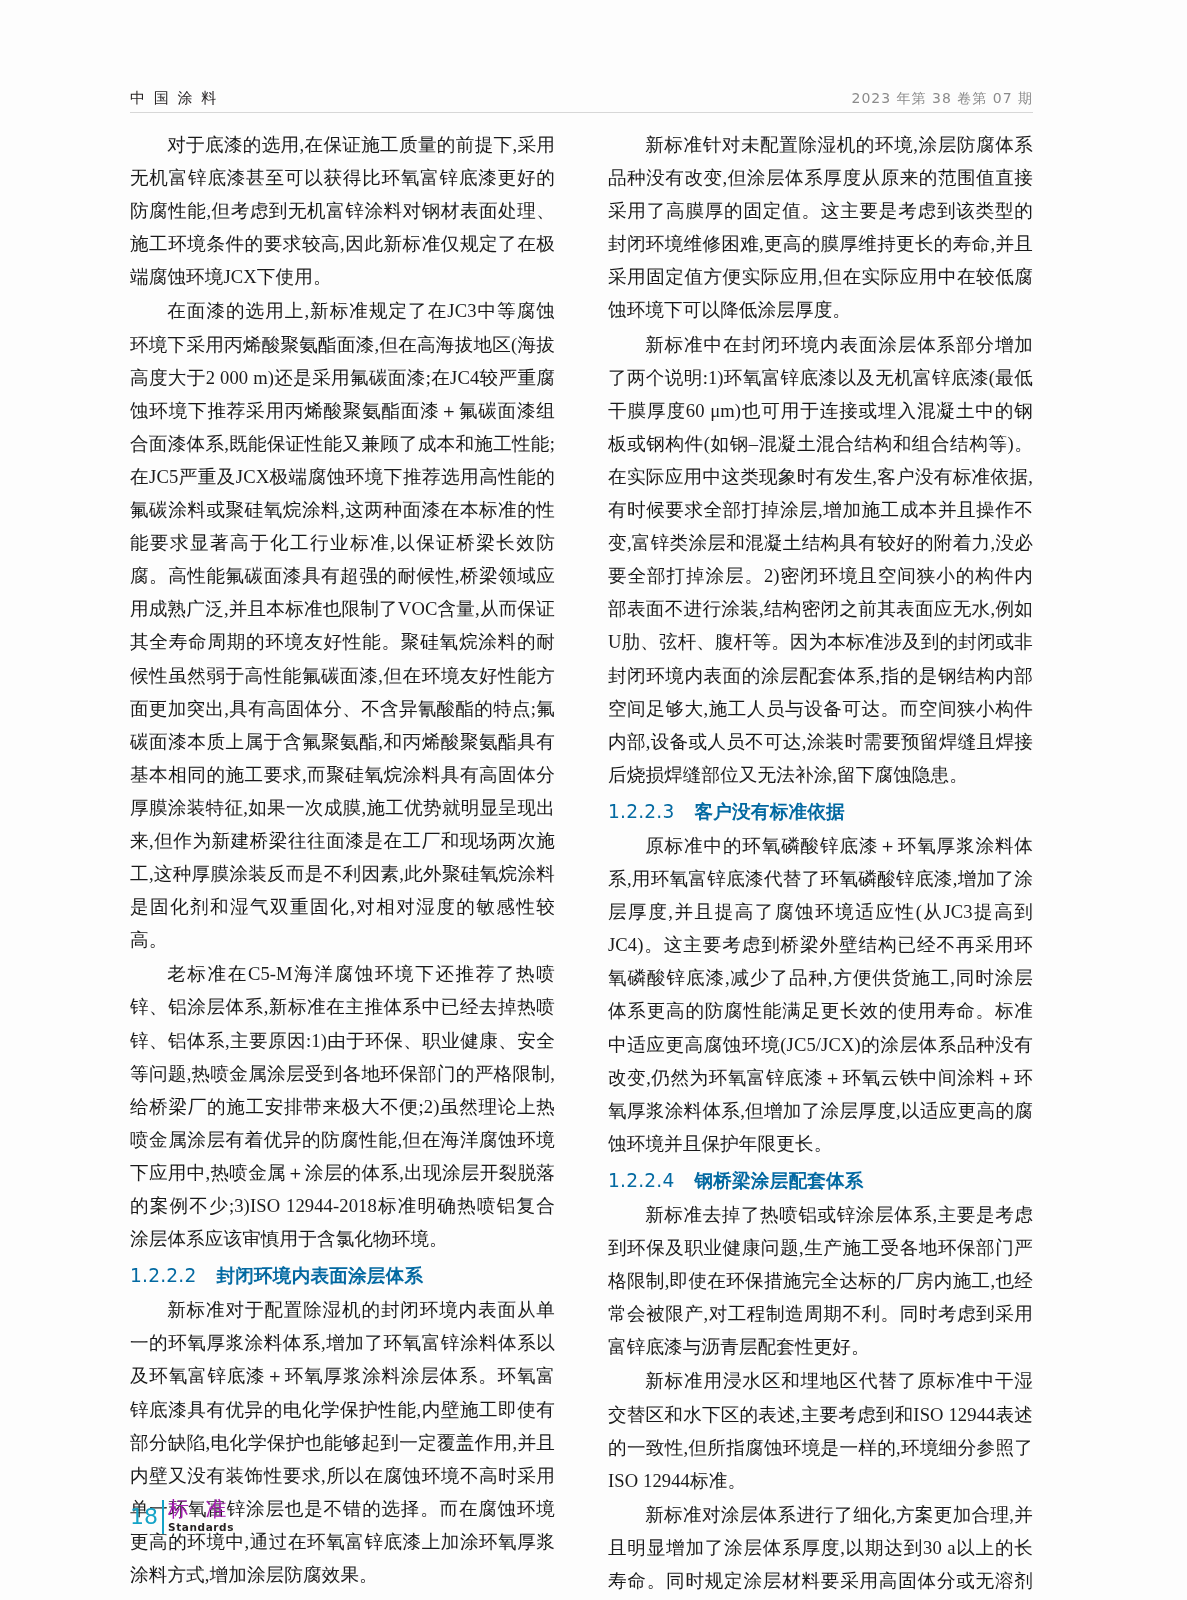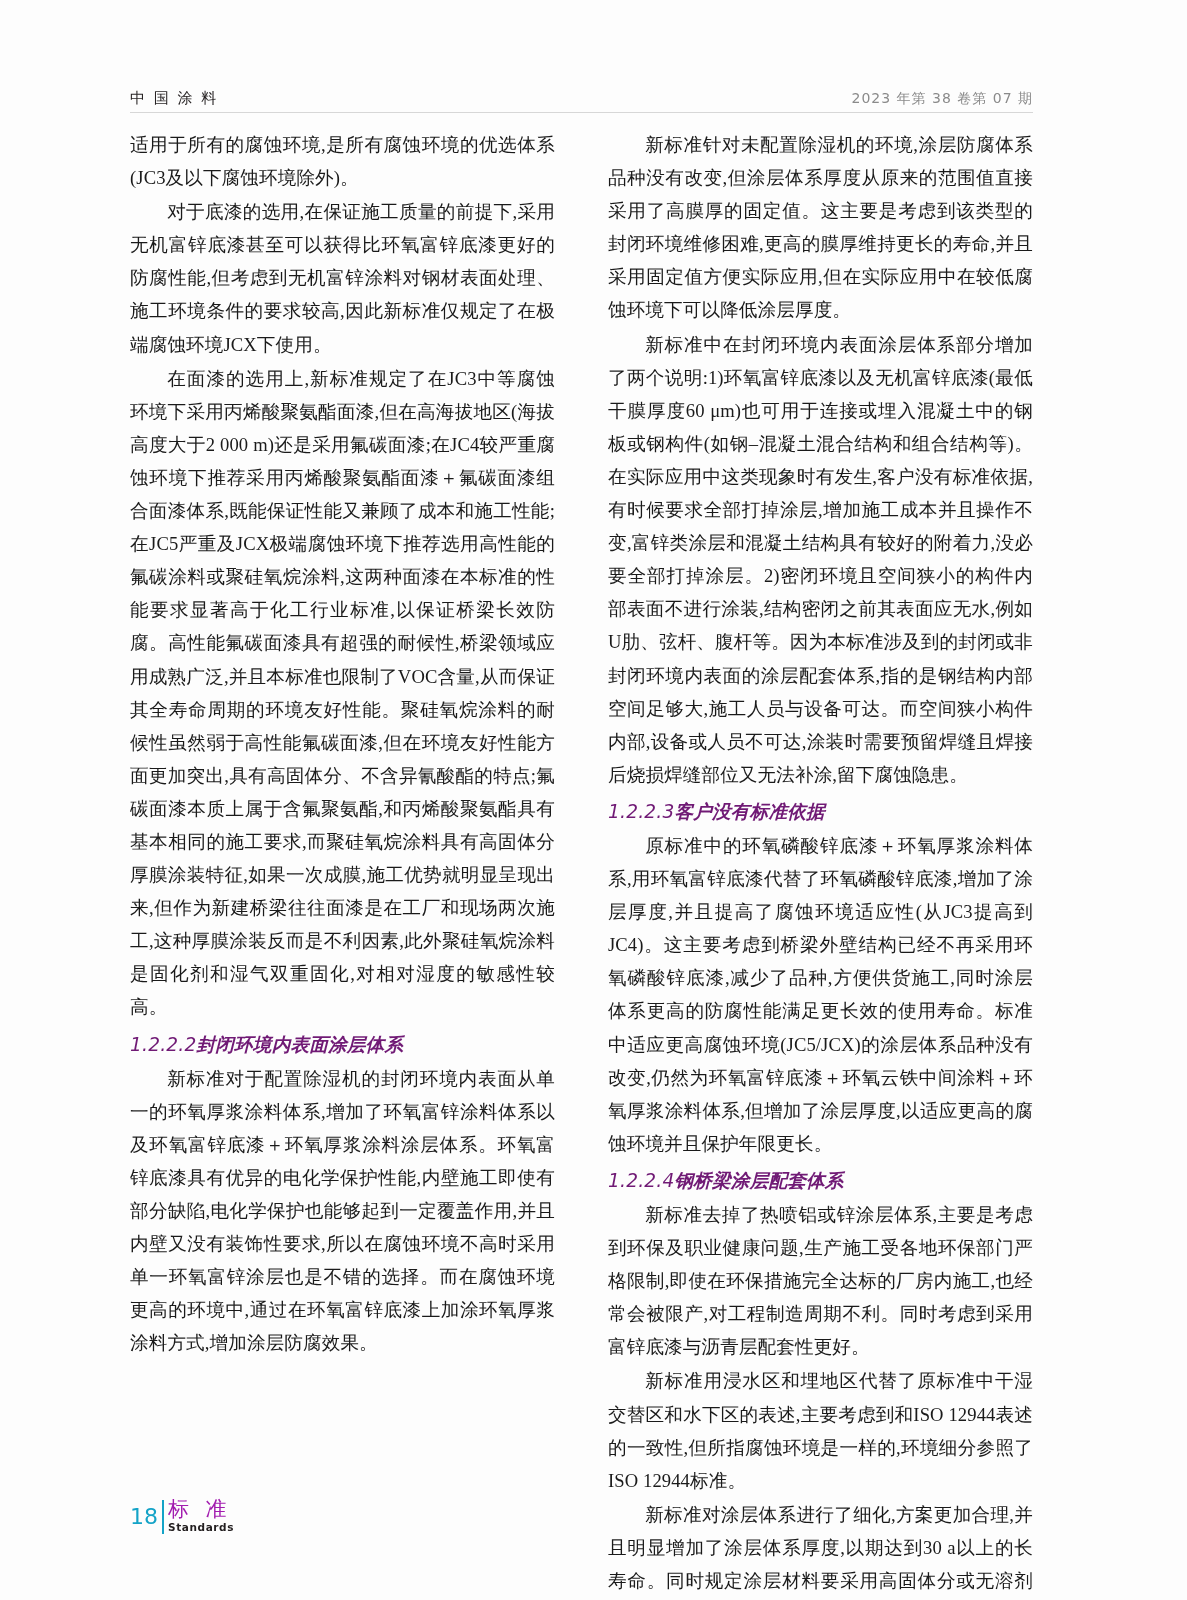--- a/index.html
+++ b/index.html
@@ -74,26 +74,26 @@
     letter-spacing: 0.1px;
   }
   p.body.noindent {
     text-indent: 0;
   }
   h3.subhead {
     margin: 4px 0 1px 0;
     font-size: 18.6px;
     line-height: 33.1px;
     font-weight: bold;
-    color: #701a75;
+    color: #0369a1;
     letter-spacing: 0.2px;
     font-family: "DejaVu Sans", "Liberation Sans", sans-serif;
     display: flex;
+    gap: 20px;
     align-items: baseline;
-    font-style: italic;
   }
   h3.subhead .num {
     font-weight: normal;
     white-space: nowrap;
   }
   h3.subhead .txt {
     font-weight: bold;
   }
   
   .footer {
@@ -146,23 +146,23 @@
       <span>2023 年第 38 卷</span>
       <span>第 07 期</span>
     </div>
   </div>
   <div class="header-rule"></div>
 
   <div class="columns">
 
     <div class="col">
 
-      <p class="body noindent">适用于所有的腐蚀环境,是所有腐蚀环境的优选体系(JC3及以下腐蚀环境除外)。</p>
       <p class="body">对于底漆的选用,在保证施工质量的前提下,采用无机富锌底漆甚至可以获得比环氧富锌底漆更好的防腐性能,但考虑到无机富锌涂料对钢材表面处理、施工环境条件的要求较高,因此新标准仅规定了在极端腐蚀环境JCX下使用。</p>
       <p class="body">在面漆的选用上,新标准规定了在JC3中等腐蚀环境下采用丙烯酸聚氨酯面漆,但在高海拔地区(海拔高度大于2 000 m)还是采用氟碳面漆;在JC4较严重腐蚀环境下推荐采用丙烯酸聚氨酯面漆＋氟碳面漆组合面漆体系,既能保证性能又兼顾了成本和施工性能;在JC5严重及JCX极端腐蚀环境下推荐选用高性能的氟碳涂料或聚硅氧烷涂料,这两种面漆在本标准的性能要求显著高于化工行业标准,以保证桥梁长效防腐。高性能氟碳面漆具有超强的耐候性,桥梁领域应用成熟广泛,并且本标准也限制了VOC含量,从而保证其全寿命周期的环境友好性能。聚硅氧烷涂料的耐候性虽然弱于高性能氟碳面漆,但在环境友好性能方面更加突出,具有高固体分、不含异氰酸酯的特点;氟碳面漆本质上属于含氟聚氨酯,和丙烯酸聚氨酯具有基本相同的施工要求,而聚硅氧烷涂料具有高固体分厚膜涂装特征,如果一次成膜,施工优势就明显呈现出来,但作为新建桥梁往往面漆是在工厂和现场两次施工,这种厚膜涂装反而是不利因素,此外聚硅氧烷涂料是固化剂和湿气双重固化,对相对湿度的敏感性较高。</p>
+      <p class="body">老标准在C5-M海洋腐蚀环境下还推荐了热喷锌、铝涂层体系,新标准在主推体系中已经去掉热喷锌、铝体系,主要原因:1)由于环保、职业健康、安全等问题,热喷金属涂层受到各地环保部门的严格限制,给桥梁厂的施工安排带来极大不便;2)虽然理论上热喷金属涂层有着优异的防腐性能,但在海洋腐蚀环境下应用中,热喷金属＋涂层的体系,出现涂层开裂脱落的案例不少;3)ISO 12944-2018标准明确热喷铝复合涂层体系应该审慎用于含氯化物环境。</p>
 
       <h3 class="subhead">
         <span class="num">1.2.2.2</span>
         <span class="txt">封闭环境内表面涂层体系</span>
       </h3>
 
       <p class="body">新标准对于配置除湿机的封闭环境内表面从单一的环氧厚浆涂料体系,增加了环氧富锌涂料体系以及环氧富锌底漆＋环氧厚浆涂料涂层体系。环氧富锌底漆具有优异的电化学保护性能,内壁施工即使有部分缺陷,电化学保护也能够起到一定覆盖作用,并且内壁又没有装饰性要求,所以在腐蚀环境不高时采用单一环氧富锌涂层也是不错的选择。而在腐蚀环境更高的环境中,通过在环氧富锌底漆上加涂环氧厚浆涂料方式,增加涂层防腐效果。</p>
     </div>
 
     <div class="col">

